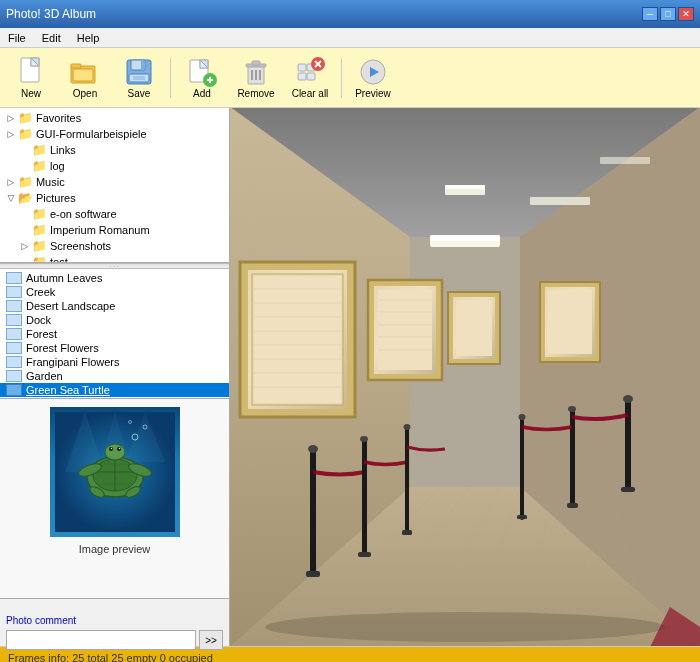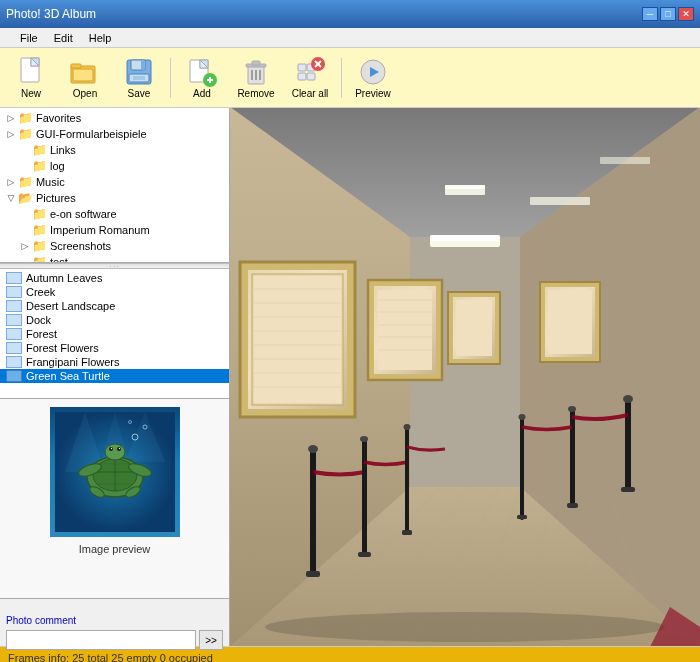--- a/index.html
+++ b/index.html
@@ -26,21 +26,21 @@
       cursor: pointer;
     }
     .title-btn.close { background: #e05050; }
     
     
     #menubar {
       background: #f0f0f0;
       height: 20px;
       display: flex;
       align-items: center;
-      padding: 0 12px;
+      padding: 0 0;
       border-bottom: 1px solid #ccc;
     }
     .menu-item {
       padding: 2px 8px;
       cursor: pointer;
       font-size: 11px;
     }
     
     
     #toolbar {
@@ -136,21 +136,21 @@
       min-height: 0;
     }
     .album-item {
       display: flex;
       align-items: center;
       padding: 1px 6px;
       cursor: pointer;
       font-size: 11px;
       white-space: nowrap;
     }
-    .album-item.selected { background: #0078d7; color: white; }
+    .album-item.selected { background: #0078d7; color: white; text-decoration: underline; }
     .album-icon {
       width: 16px;
       height: 12px;
       background: #c8e0f8;
       border: 1px solid #7aabdc;
       margin-right: 4px;
       display: flex;
       align-items: center;
       justify-content: center;
       flex-shrink: 0;
@@ -481,20 +481,24 @@
         <div class="album-icon"></div>
         <span>Forest</span>
       </div>
       <div class="album-item">
         <div class="album-icon"></div>
         <span>Forest Flowers</span>
       </div>
       <div class="album-item">
         <div class="album-icon"></div>
         <span>Frangipani Flowers</span>
+      </div>
+      <div class="album-item">
+        <div class="album-icon"></div>
+        <span>Garden</span>
       </div>
       <div class="album-item selected">
         <div class="album-icon" style="background:#6ab0e8; border-color:#3a80c8;"></div>
         <span>Green Sea Turtle</span>
       </div>
       <div class="album-item">
         
         
       </div>
 

